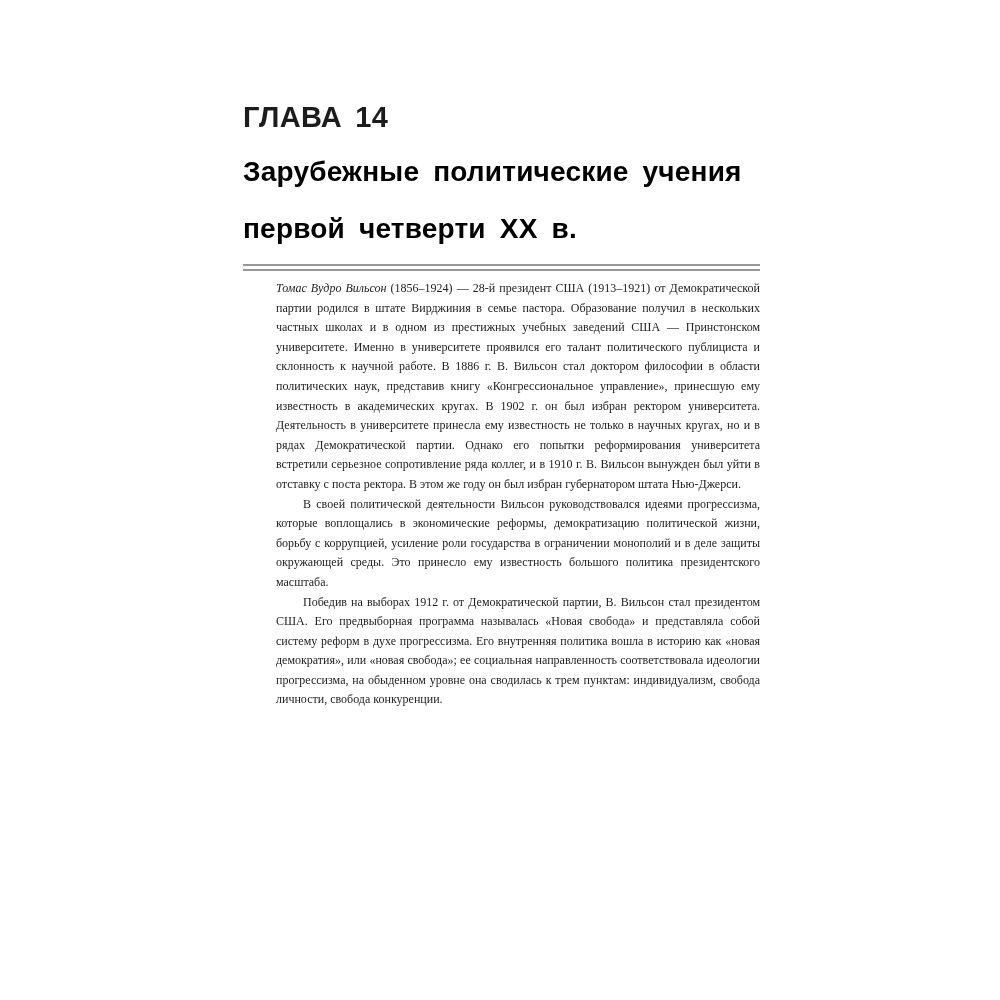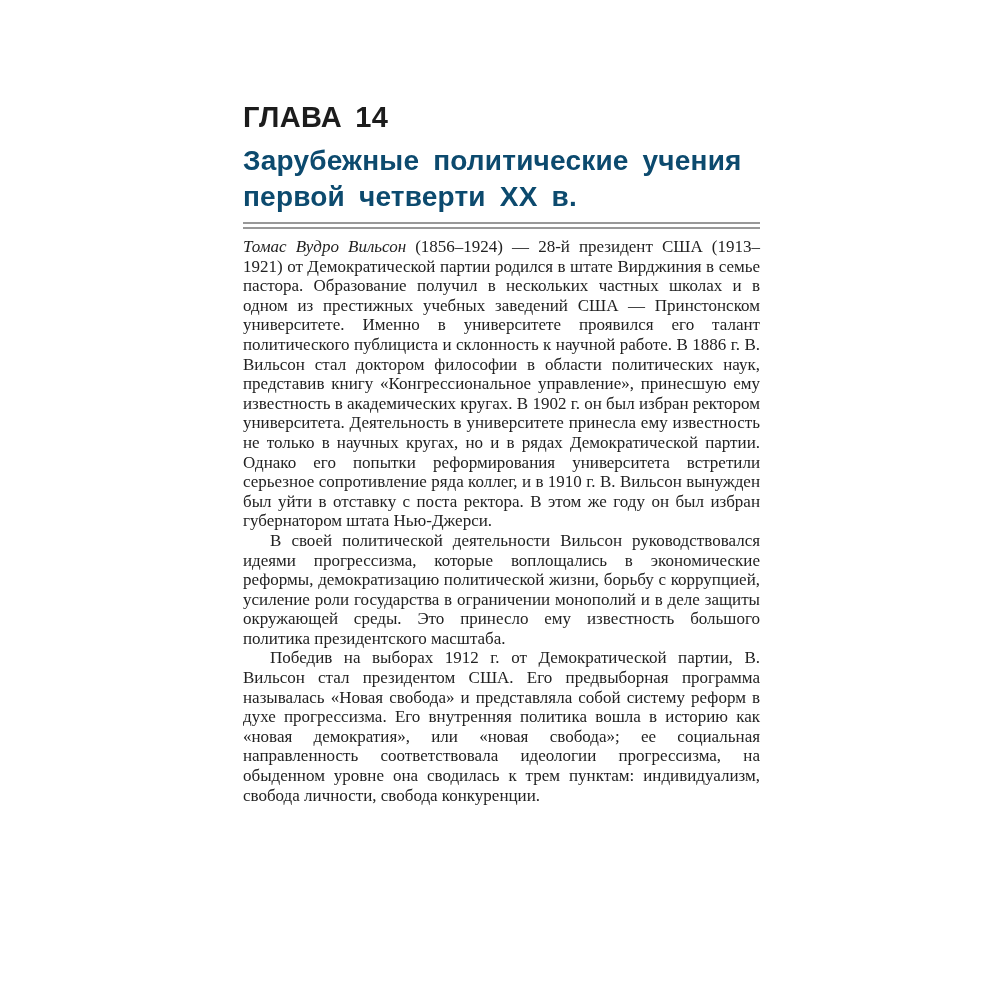--- a/index.html
+++ b/index.html
@@ -27,22 +27,22 @@
     line-height: 34px;
     color: #1c1c1c;
     letter-spacing: 0.3px;
     word-spacing: 5px;
     margin: 0;
   }
   .chapter-title {
     font-family: "Liberation Sans", "DejaVu Sans", sans-serif;
     font-weight: bold;
     font-size: 28px;
-    line-height: 36px;
-    color: #0c4a6e;
+    line-height: 57px;
+    color: #000000;
     letter-spacing: 0.2px;
     word-spacing: 6px;
     margin: 9px 0 0 0;
   }
   .double-rule {
     margin-top: 7px;
     height: 3px;
     border-top: 2px solid #989898;
     border-bottom: 2px solid #989898;
     width: 100%;
@@ -52,24 +52,25 @@
     font-weight: bold;
     font-size: 23px;
     line-height: 27px;
     color: #1c1c1c;
     letter-spacing: 0.2px;
     word-spacing: 4px;
     margin: 93px 0 0 0;
   }
   .body-text {
     font-family: "Liberation Serif", "DejaVu Serif", serif;
-    font-size: 17px;
+    font-size: 12px;
     line-height: 19.6px;
     color: #222222;
     text-align: justify;
+    margin-left: 33px;
   }
   .body-text p {
     margin: 0;
   }
   .body-text p.first {
     margin-top: 8px;
   }
   .body-text p.indented {
     text-indent: 27px;
   }

